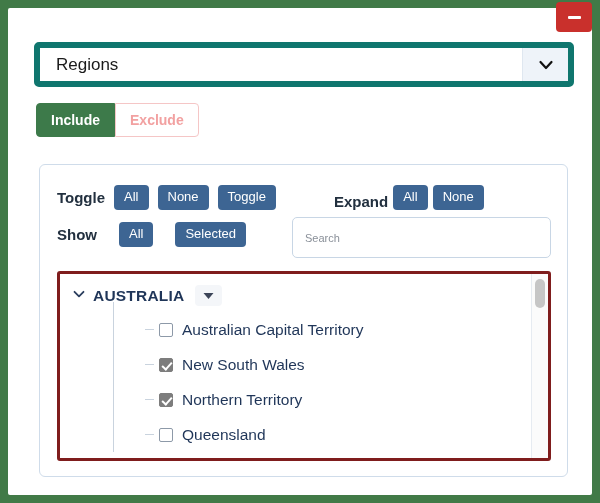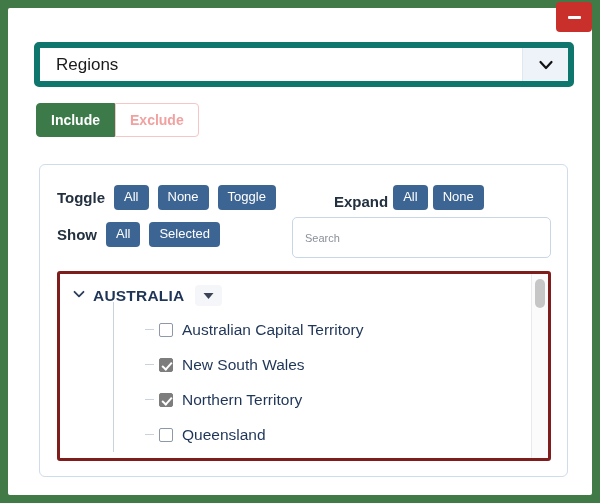--- a/index.html
+++ b/index.html
@@ -152,21 +152,21 @@
     left: 294px; top: 20px;
     display: flex;
     align-items: flex-end;
     gap: 5px;
   }
   .row-show {
     position: absolute;
     left: 17px; top: 57px;
     display: flex;
     align-items: center;
-    gap: 9px;
+    gap: 22px;
   }
 
   #search-input {
     position: absolute;
     left: 252px; top: 52px;
     width: 259px; height: 41px;
     border: 1px solid #c8d6e5;
     border-radius: 5px;
     font-family: "Liberation Sans", sans-serif;
     font-size: 11px;

